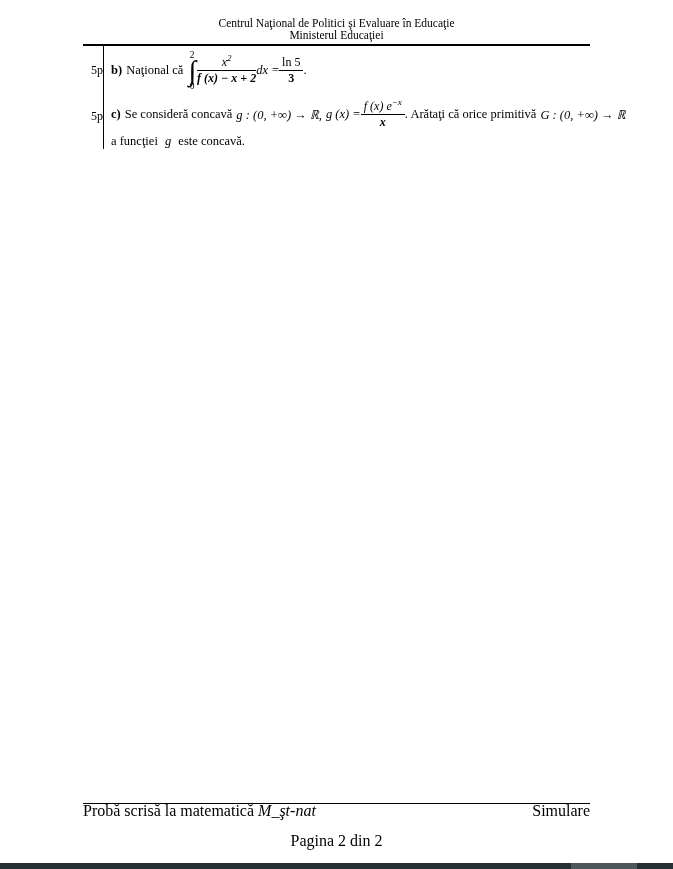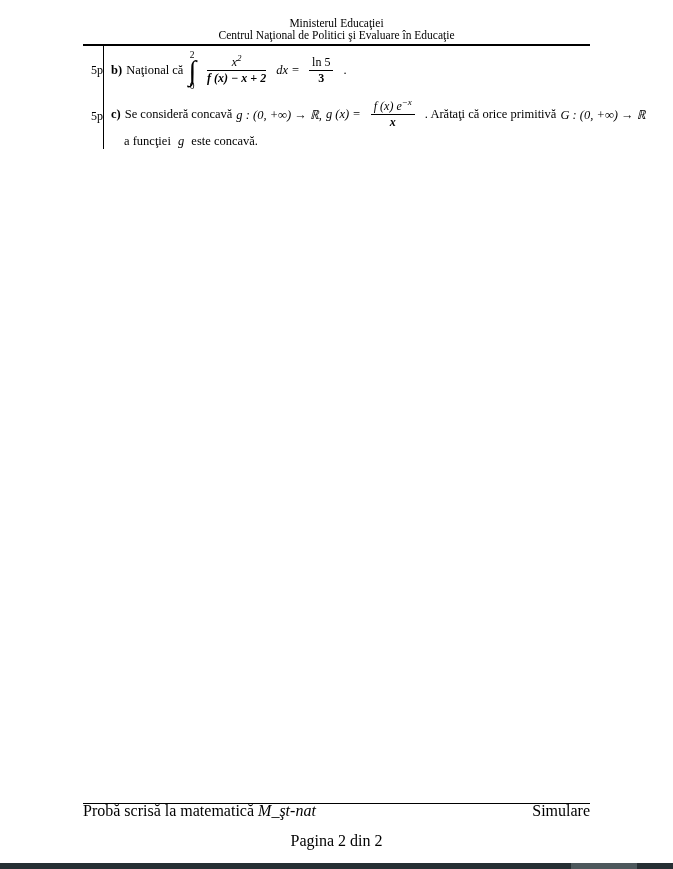--- a/index.html
+++ b/index.html
@@ -40,32 +40,32 @@
     border-left:1.5px solid #000;
     padding-left:7px;
     flex:1;
     font-size:12.5px;
   }
   .pts-cell{display:flex;align-items:center;}
   .pts-b{height:49px;}
   .pts-c{height:54px;align-items:flex-start;padding-top:14px;box-sizing:border-box;}
   .row-b{height:49px;display:flex;align-items:center;white-space:nowrap;}
   .row-c1{height:39px;display:flex;align-items:center;white-space:nowrap;}
-  .row-c2{height:15px;line-height:15px;margin-left:13px;}
+  .row-c2{height:15px;line-height:15px;}
   .bold{font-weight:bold;}
   .math{font-style:italic;}
   .sp{display:inline-block;width:4px;}
   
   .frac{
     display:inline-flex;
     flex-direction:column;
     text-align:center;
     vertical-align:middle;
     font-size:12px;
-    margin:0 10px;
+    margin:0 0;
   }
   .frac .num{padding:0 3px 1px 3px;border-bottom:1px solid #000;line-height:1.1;}
   .frac .den{padding-top:1px;line-height:1.1;font-weight:bold;}
   sup.exp{font-size:9px;vertical-align:super;line-height:0;font-style:italic;}
   
   .integral{
     display:inline-flex;
     flex-direction:column;
     align-items:center;
     line-height:1;
@@ -104,22 +104,22 @@
     position:absolute;
     left:571px;top:0;
     width:66px;height:6px;
     background:#4d585c;
   }
 </style>
 </head>
 <body>
 
 <div class="header">
+  <div>Centrul Naţional de Politici şi Evaluare în Educaţie</div>
   <div>Ministerul Educaţiei</div>
-  <div>Centrul Naţional de Politici şi Evaluare în Educaţie</div>
 </div>
 <div class="header-rule"></div>
 
 <div class="problems">
   <div class="pts-col">
     <div class="pts-cell pts-b">5p</div>
     <div class="pts-cell pts-c">5p</div>
   </div>
   <div class="content-col">
 

